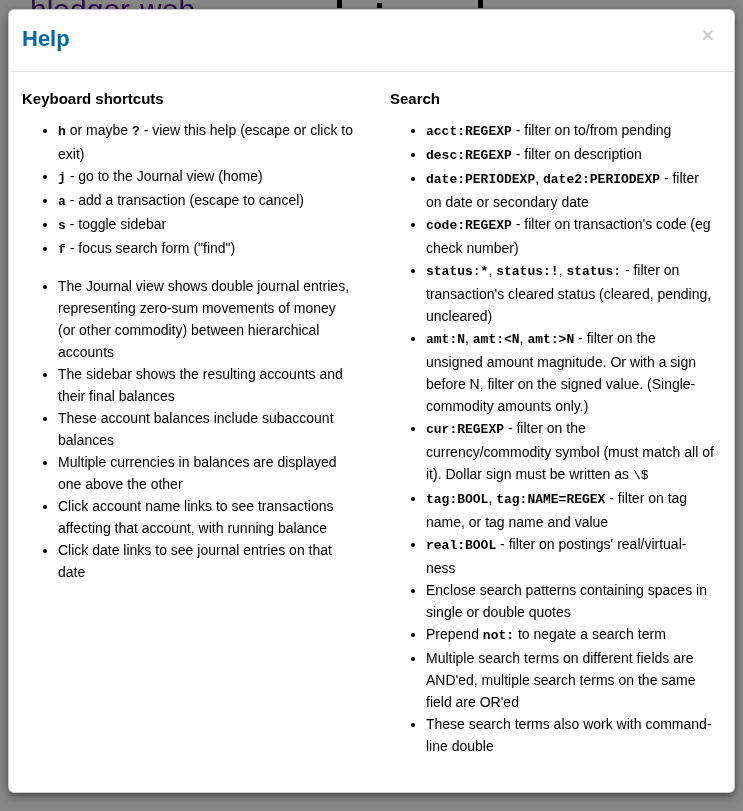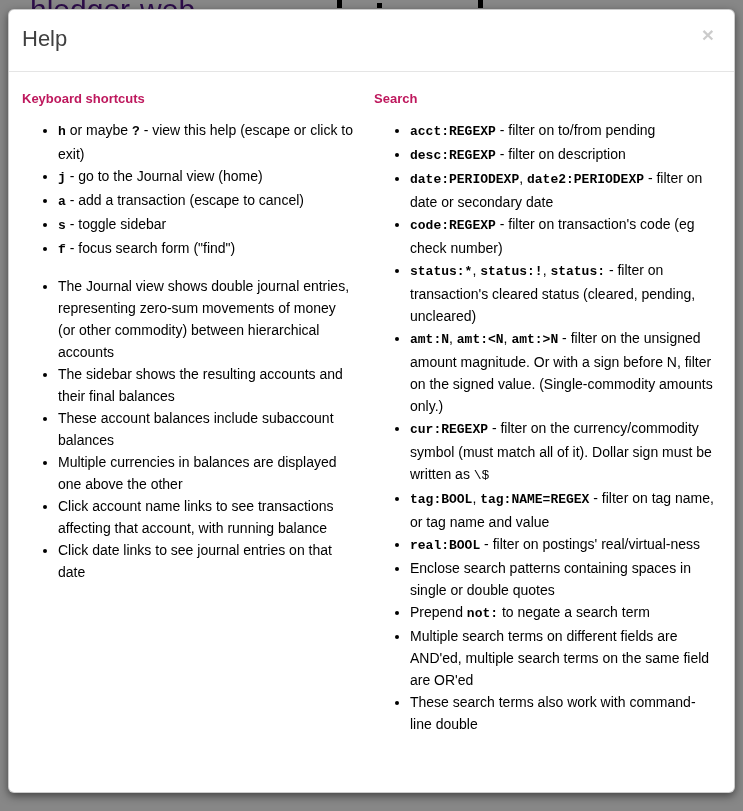--- a/index.html
+++ b/index.html
@@ -50,44 +50,44 @@
     overflow: hidden;
   }
   .modal-header {
     position: relative;
     padding: 16px 20px 19px 13px;
     border-bottom: 1px solid #e5e5e5;
   }
   .modal-title {
     font-size: 22px;
     line-height: 26px;
-    font-weight: 400;
-    color: #404040;
+    font-weight: 700;
+    color: #0369a1;
   }
   .close-btn {
     position: absolute;
     top: 14px; right: 20px;
     background: none; border: none; padding: 0; margin: 0;
     font-family: "Liberation Sans", sans-serif;
     font-size: 21px; font-weight: bold; line-height: 1;
     color: #000; opacity: 0.2;
     cursor: pointer;
   }
   .modal-body {
     display: flex;
     padding: 18px 20px 20px 13px;
   }
   .col-left  { width: 334px; flex: none; }
-  .col-right { flex: 1; margin-left: 18px; }
+  .col-right { flex: 1; margin-left: 34px; }
 
   .section-heading {
-    font-size: 13px;
+    font-size: 15px;
     line-height: 17px;
     font-weight: bold;
-    color: #be185d;
+    color: #000000;
     margin: 18px 0 0 0;
   }
   .section-heading:first-child { margin-top: 0; }
   ul.help-list {
     margin: 12px 0 14px 0;
     padding-left: 36px;
   }
   ul.help-list li {
     font-size: 14px;
     line-height: 22px;

